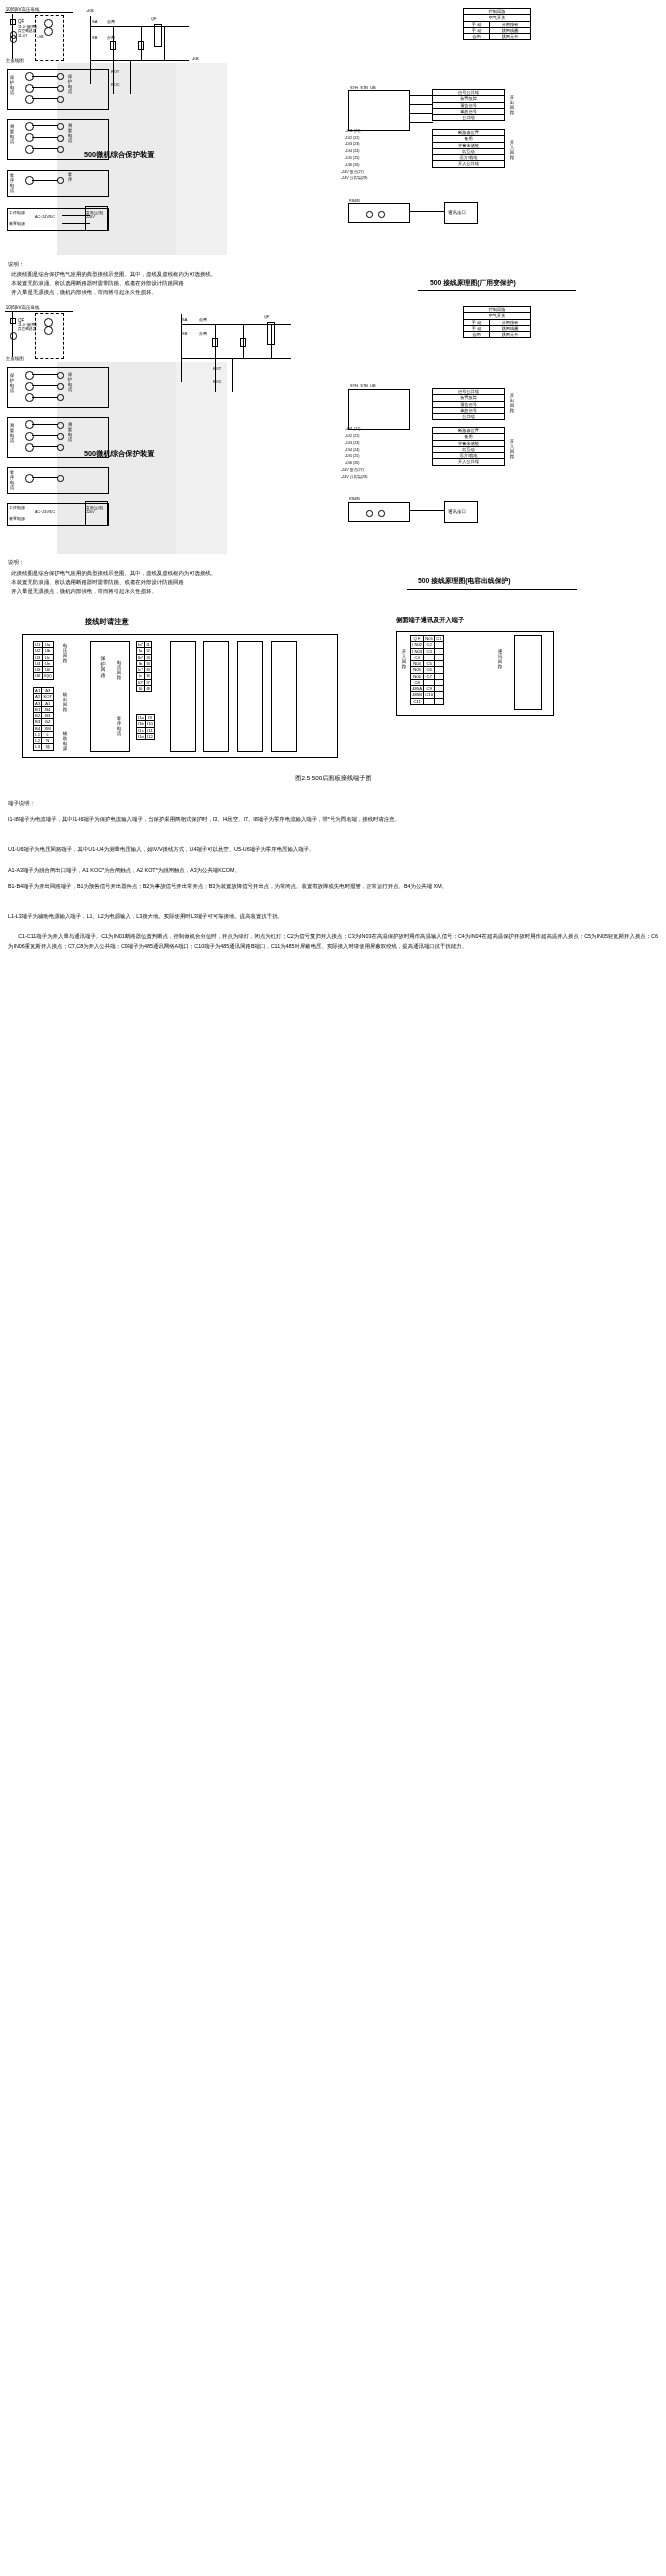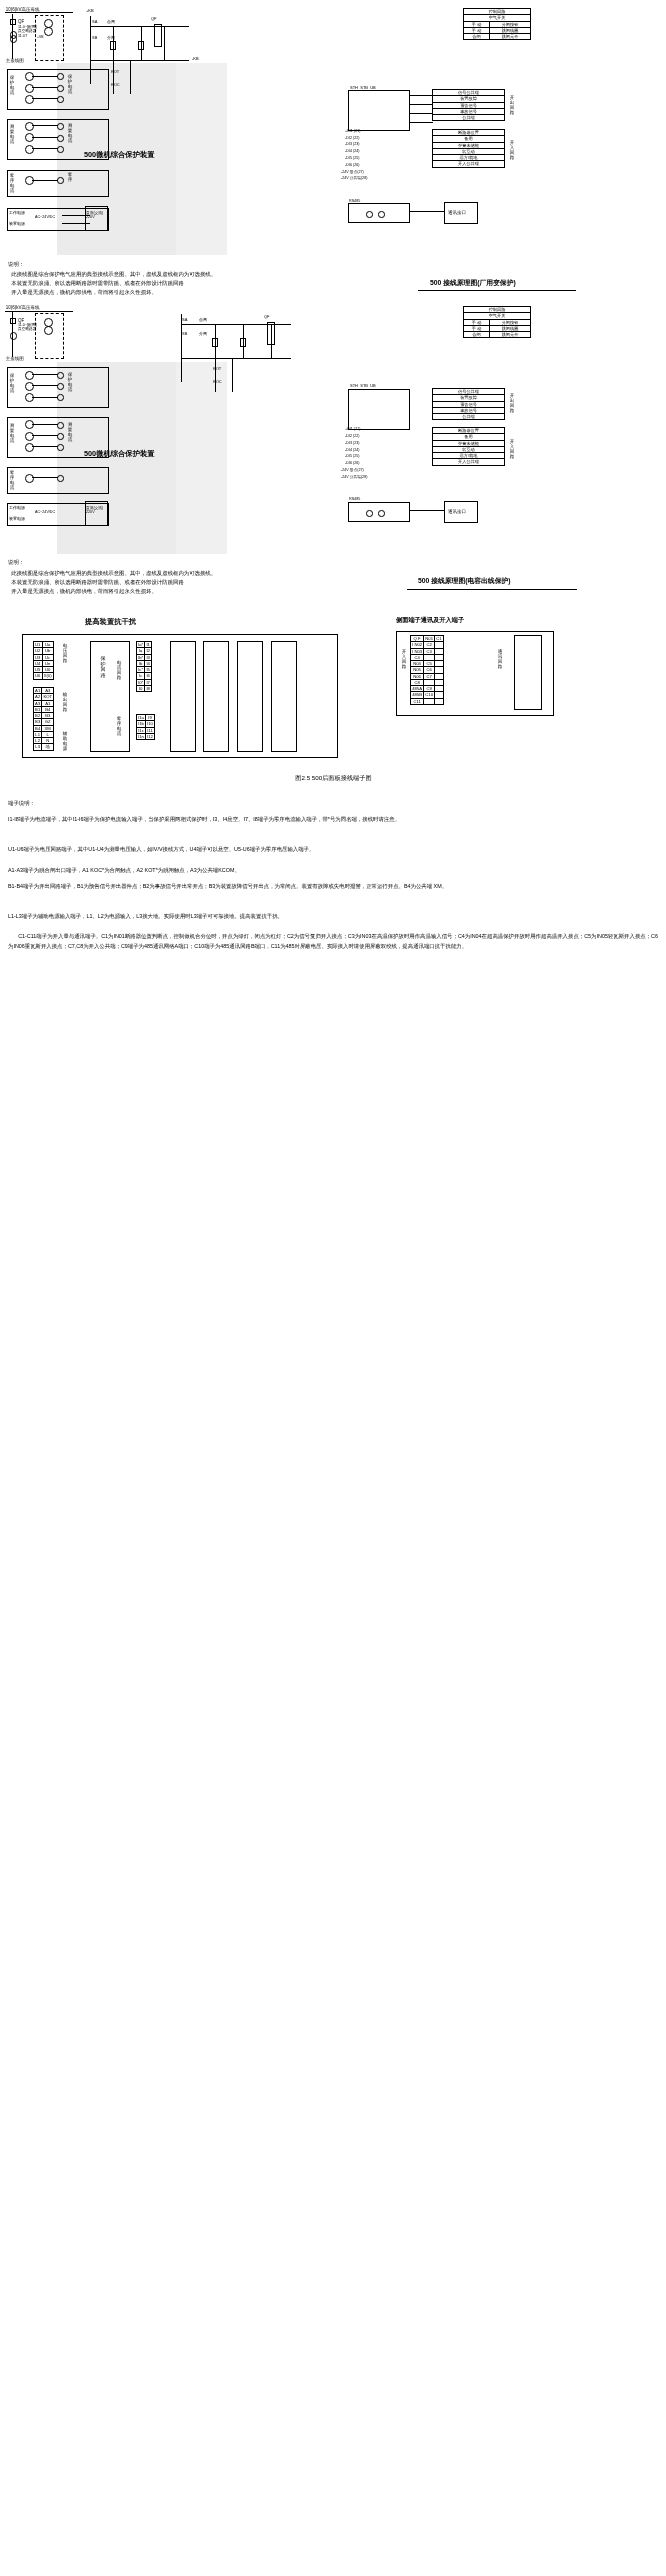--- a/index.html
+++ b/index.html
@@ -374,21 +374,21 @@
   <div class="box" style="left:444px;top:501px;width:34px;height:21.5px;"></div>
   <div class="lbl" style="left:448px;top:509px;font-size:4.5px;">通讯接口</div>
 
   <div class="note" style="left:8px;top:558px;">说明：</div>
   <div class="note" style="left:11.3px;top:569px;">此接线图是综合保护电气应用的典型接线示意图。其中，虚线及虚线框内为可选接线。</div>
   <div class="note" style="left:11.3px;top:578px;">本装置无防浪涌、所以选用断路器时需带防跳、或者在外部设计防跳回路</div>
   <div class="note" style="left:11.3px;top:587px;">开入量是无源接点，微机内部供电，苛而将引起永久性损坏。</div>
   <div class="sec-title" style="left:418px;top:576px;">500 接线原理图(电容出线保护)</div>
   <div class="ln hl" style="left:407px;top:589px;width:170px;"></div>
 
-  <div class="lbl mid" style="left:85px;top:618px;font-size:7.3px;">提高装置抗干扰</div>
+  <div class="lbl mid" style="left:85px;top:618px;font-size:7.3px;">接线时请注意</div>
   <div class="lbl mid" style="left:396px;top:616px;font-size:6.2px;">侧面端子通讯及开入端子</div>
 
   <div class="box" style="left:21.5px;top:634px;width:316px;height:124px;border:1.1px solid #000;"></div>
 
   <table class="tbl" style="left:33px;top:641px;">
     <tbody>
         <tr>
           <td>U1</td>
           <td>Ua</td>
         </tr>

